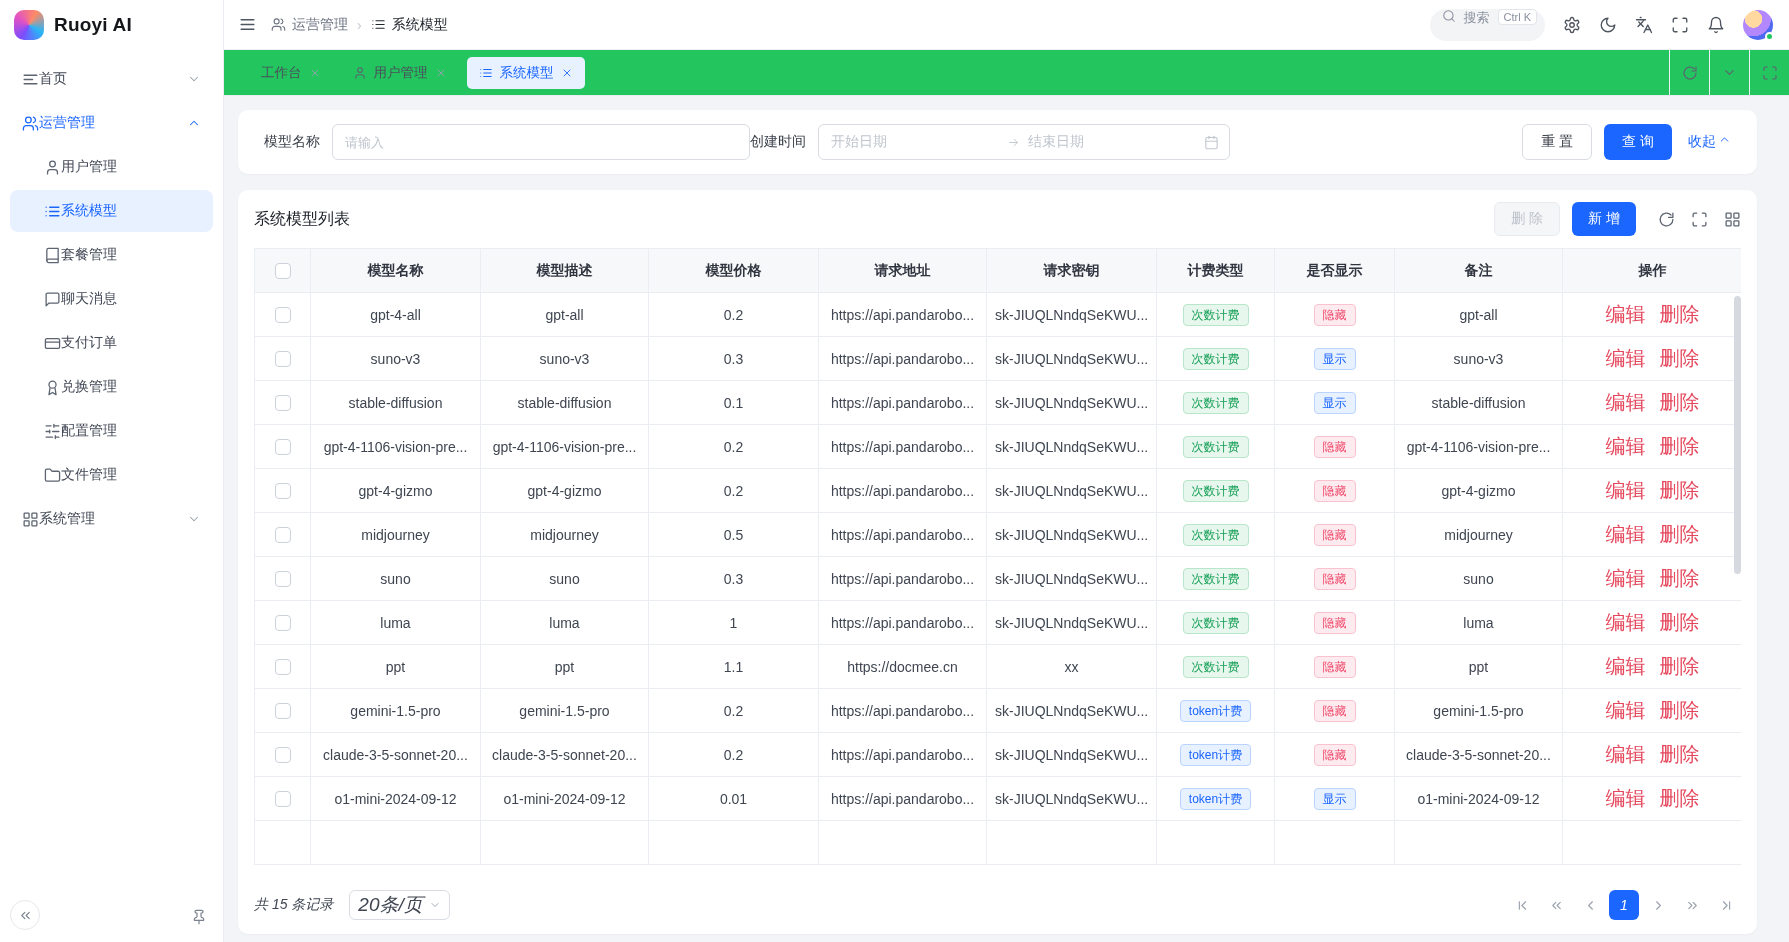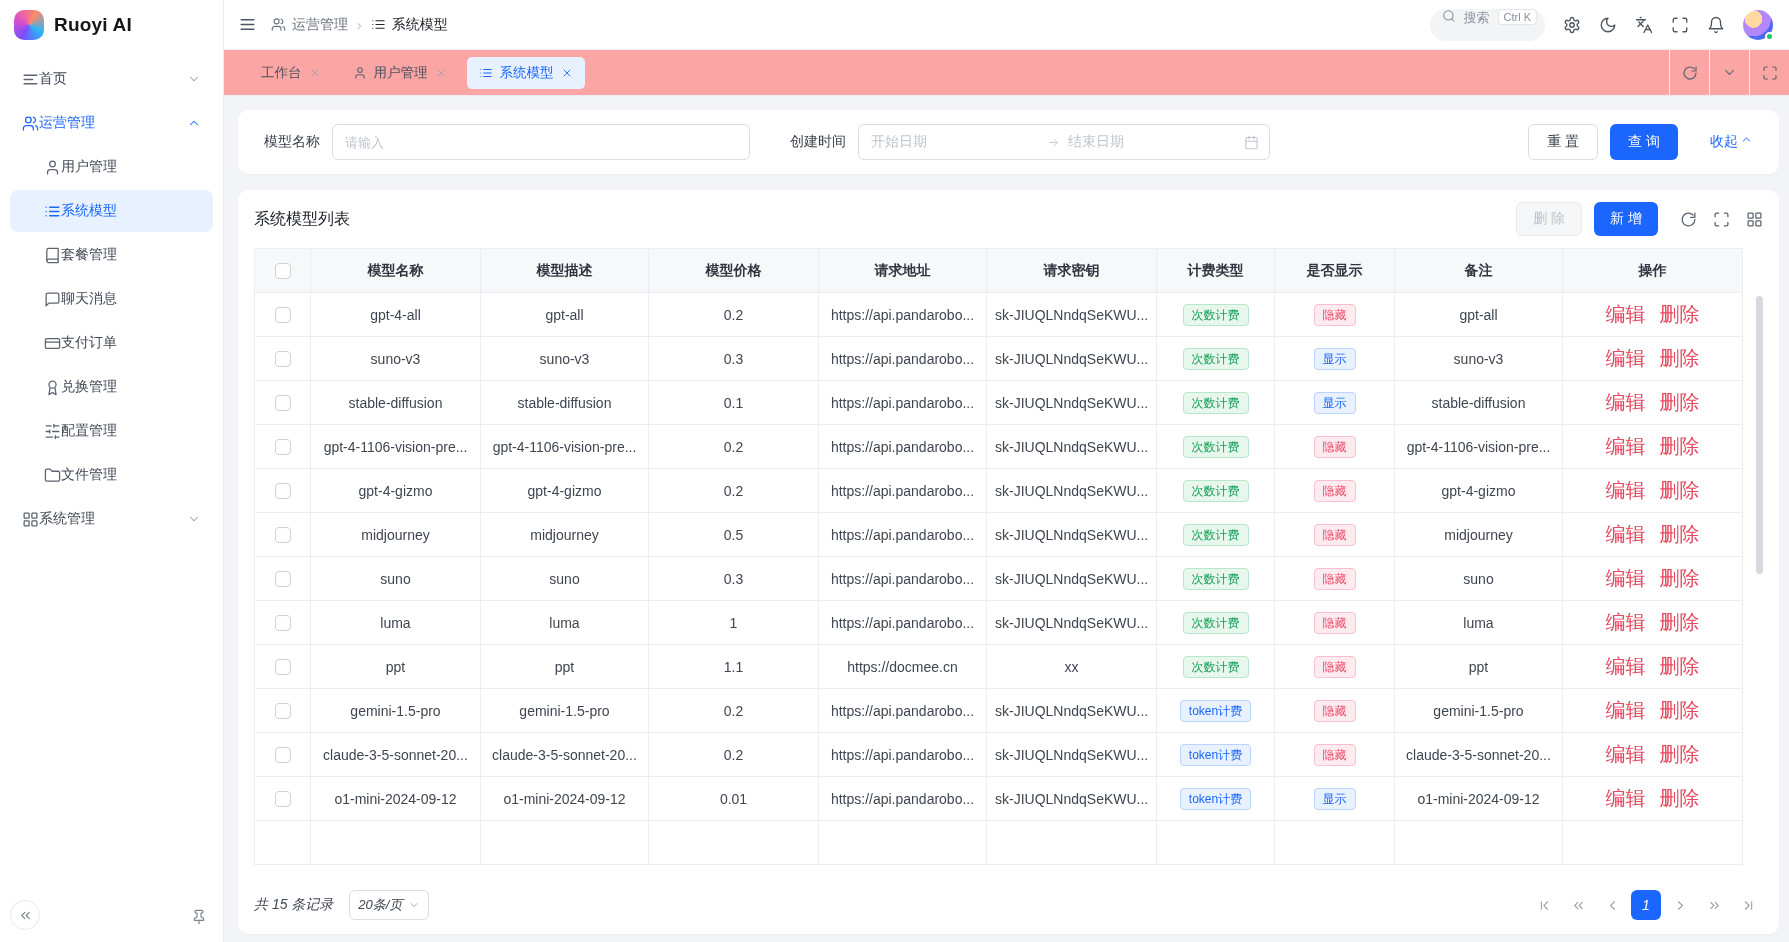--- a/index.html
+++ b/index.html
@@ -42,54 +42,54 @@
   .top-actions { margin-left: auto; display: flex; align-items: center; gap: 18px; color: #4e555f; }
   .search-pill { display: flex; align-items: flex-start; gap: 8px; background: #f3f4f6; border-radius: 16px;
     height: 32px; padding: 0 8px 0 12px; color: #8a919f; font-size: 13px; cursor: pointer; }
   .kbd { background: #fff; border: 1px solid #e2e5ea; border-radius: 4px; font-size: 11px; padding: 1px 5px; color: #8a919f; }
   .top-icon { cursor: pointer; }
   .avatar { width: 30px; height: 30px; border-radius: 50%; position: relative; cursor: pointer;
     background: radial-gradient(circle at 35% 30%, #ffd9a0 0 30%, #b388ff 31% 60%, #4f6af0 61% 100%); }
   .avatar .dot { position: absolute; right: -1px; bottom: -1px; width: 9px; height: 9px; background: #22c55e;
     border: 2px solid #fff; border-radius: 50%; }
 
-  .tabbar { height: 46px; flex: none; background: #fca5a5; border-bottom: 1px solid #e9ecf0;
+  .tabbar { height: 46px; flex: none; background: #22c55e; border-bottom: 1px solid #e9ecf0;
     display: flex; align-items: center; padding-left: 25px; }
   .tab { display: flex; align-items: center; gap: 7px; height: 32px; padding: 0 12px; border-radius: 5px;
     margin-right: 8px; font-size: 13.5px; color: #4b515c; cursor: pointer; }
   .tab .ti { color: #5c6470; }
   .tab .x { color: #9aa1ad; cursor: pointer; }
   .tab.active { background: var(--primary-bg, #e8f1ff); color: var(--primary, #1b66ff); }
   .tab.active .ti, .tab.active .x { color: var(--primary, #1b66ff); }
   .tab-ctrls { margin-left: auto; display: flex; align-self: stretch; }
   .tab-ctrl { width: 40px; display: flex; align-items: center; justify-content: center; color: #5c6470;
     border-left: 1px solid #eef0f3; cursor: pointer; }
 
-  .content { flex: 1; min-height: 0; padding: 14px 10px 8px 14px; display: flex; flex-direction: column; gap: 16px; }
+  .content { flex: 1; min-height: 0; padding: 14px 32px 8px 14px; display: flex; flex-direction: column; gap: 16px; }
   .card { background: #fff; border-radius: 10px; box-shadow: 0 1px 2px rgba(0,0,0,.03); }
 
   
   .filter-card { height: 64px; flex: none; display: flex; align-items: center; padding: 0 26px; }
   .f-label { font-size: 14px; color: #3b414b; margin-right: 12px; white-space: nowrap; }
   .f-input { width: 418px; height: 36px; border: 1px solid #d9dde3; border-radius: 6px; padding: 0 12px;
     font-size: 13px; color: #3f4651; font-family: inherit; outline: none; background: #fff; }
   .f-input::placeholder { color: #bfc5ce; }
-  .gap-40 { margin-left: 40px; }
+  .gap-40 { }
   .date-range { width: 412px; height: 36px; border: 1px solid #d9dde3; border-radius: 6px; display: flex;
     align-items: center; padding: 0 10px 0 12px; gap: 8px; font-size: 14px; color: #bfc5ce; cursor: text; }
   .date-ph { flex: 1; }
   .date-arrow, .date-cal { color: #c3c8cf; }
   .filter-actions { margin-left: auto; display: flex; align-items: center; gap: 12px; }
   .btn { height: 36px; padding: 0 18px; border-radius: 6px; font-size: 14px; display: inline-flex; align-items: center;
     justify-content: center; cursor: pointer; border: none; font-family: inherit; white-space: nowrap; }
   .btn-default { background: #fff; border: 1px solid #d9dde3; color: #3b414b; }
   .btn-primary { background: var(--primary, #1b66ff); color: #fff; }
   .btn-disabled { background: #f5f6f8; border: 1px solid #e9ebef; color: #bcc2cb; cursor: default; }
   .collapse-link { display: flex; align-items: flex-start; gap: 2px; color: var(--primary, #1b66ff); font-size: 14px;
-    font-weight: 500; cursor: pointer; margin-left: 20px; }
+    font-weight: 500; cursor: pointer; margin-left: 4px; }
 
   
   .table-card { flex: 1; min-height: 0; display: flex; flex-direction: column; justify-content: center; }
   .toolbar { display: flex; align-items: center; padding: 12px 16px; flex: none; }
   .tc-title { font-size: 16px; font-weight: 500; color: #20242b; }
   .toolbar-actions { margin-left: auto; display: flex; align-items: center; gap: 12px; }
   .toolbar .btn { height: 34px; padding: 0 16px; }
   .tool-icons { display: flex; align-items: center; gap: 16px; margin-left: 10px; color: #5c6470; }
   .tool-icon { cursor: pointer; }
 
@@ -105,21 +105,21 @@
     border: 1px solid transparent; }
   .badge-green { color: var(--success, #18a058); background: var(--success-bg, #e8f7ee); border-color: #b7e6cb; }
   .badge-blue  { color: var(--primary, #1b66ff); background: var(--primary-bg, #e8f1ff); border-color: #bad3ff; }
   .badge-red   { color: #f04a6a; background: var(--danger-bg, #fdebf0); border-color: #f8c2d0; }
   .ops a { margin: 0 7px; cursor: pointer; font-size: 20px; text-decoration: none; }
   .link-edit, .link-delete { color: var(--danger, #e5485d); }
   .scroll-thumb { position: absolute; right: 0; top: 48px; width: 7px; height: 278px; background: #d6dae0; border-radius: 4px; }
 
   .pager-row { margin-top: auto; display: flex; align-items: center; padding: 0 16px; height: 58px; flex: none; font-size: 14px; font-style: italic; }
   .page-size { display: flex; align-items: center; gap: 6px; border: 1px solid #d9dde3; border-radius: 6px;
-    height: 30px; padding: 0 8px; font-size: 13px; color: #3f4651; margin-left: 16px; cursor: pointer; }
+    height: 30px; padding: 0 8px; font-size: 19px; color: #3f4651; margin-left: 16px; cursor: pointer; }
   .page-size .chev { color: #9aa1ad; }
   .pager { display: flex; gap: 4px; margin-left: auto; align-items: center; }
   .pg-btn { width: 30px; height: 30px; display: flex; align-items: center; justify-content: center; color: #9aa1ad;
     border-radius: 6px; cursor: pointer; }
   .pg-current { background: var(--primary, #1b66ff); color: #fff; font-weight: 500; }
 </style>
 </head>
 <body>
 
 <div class="app">

